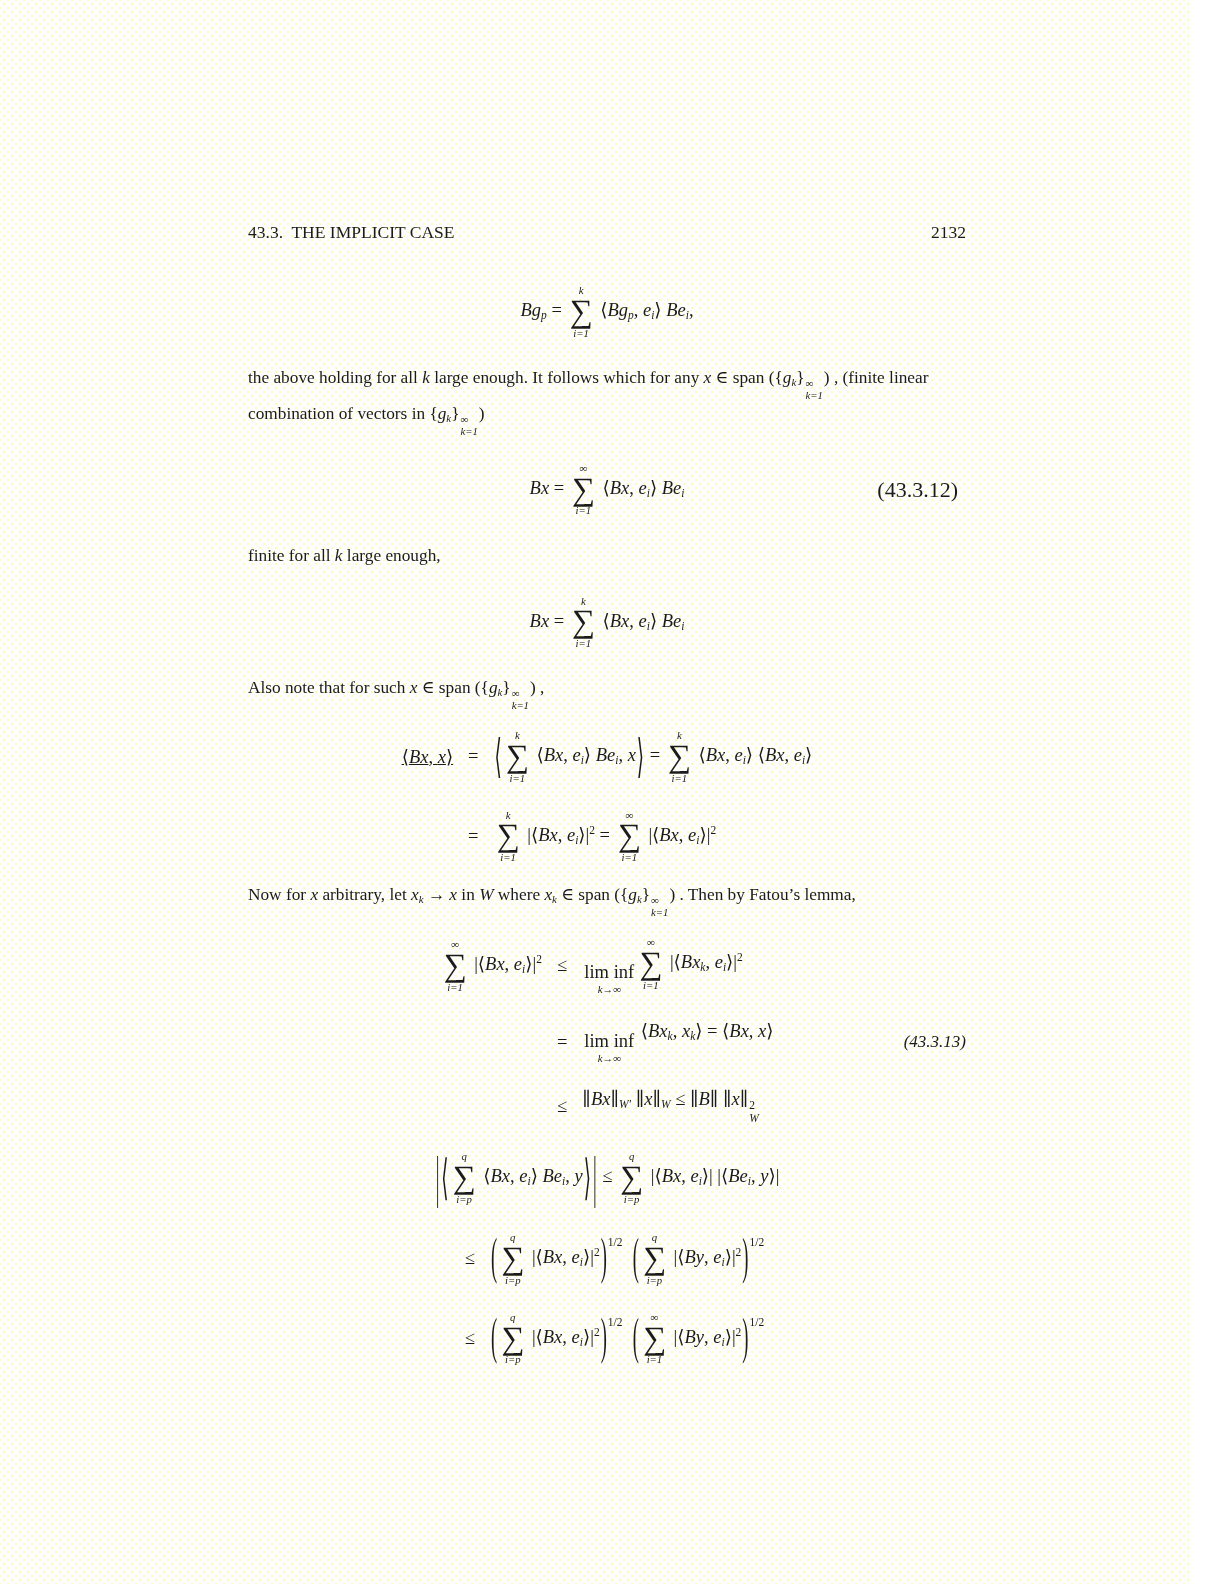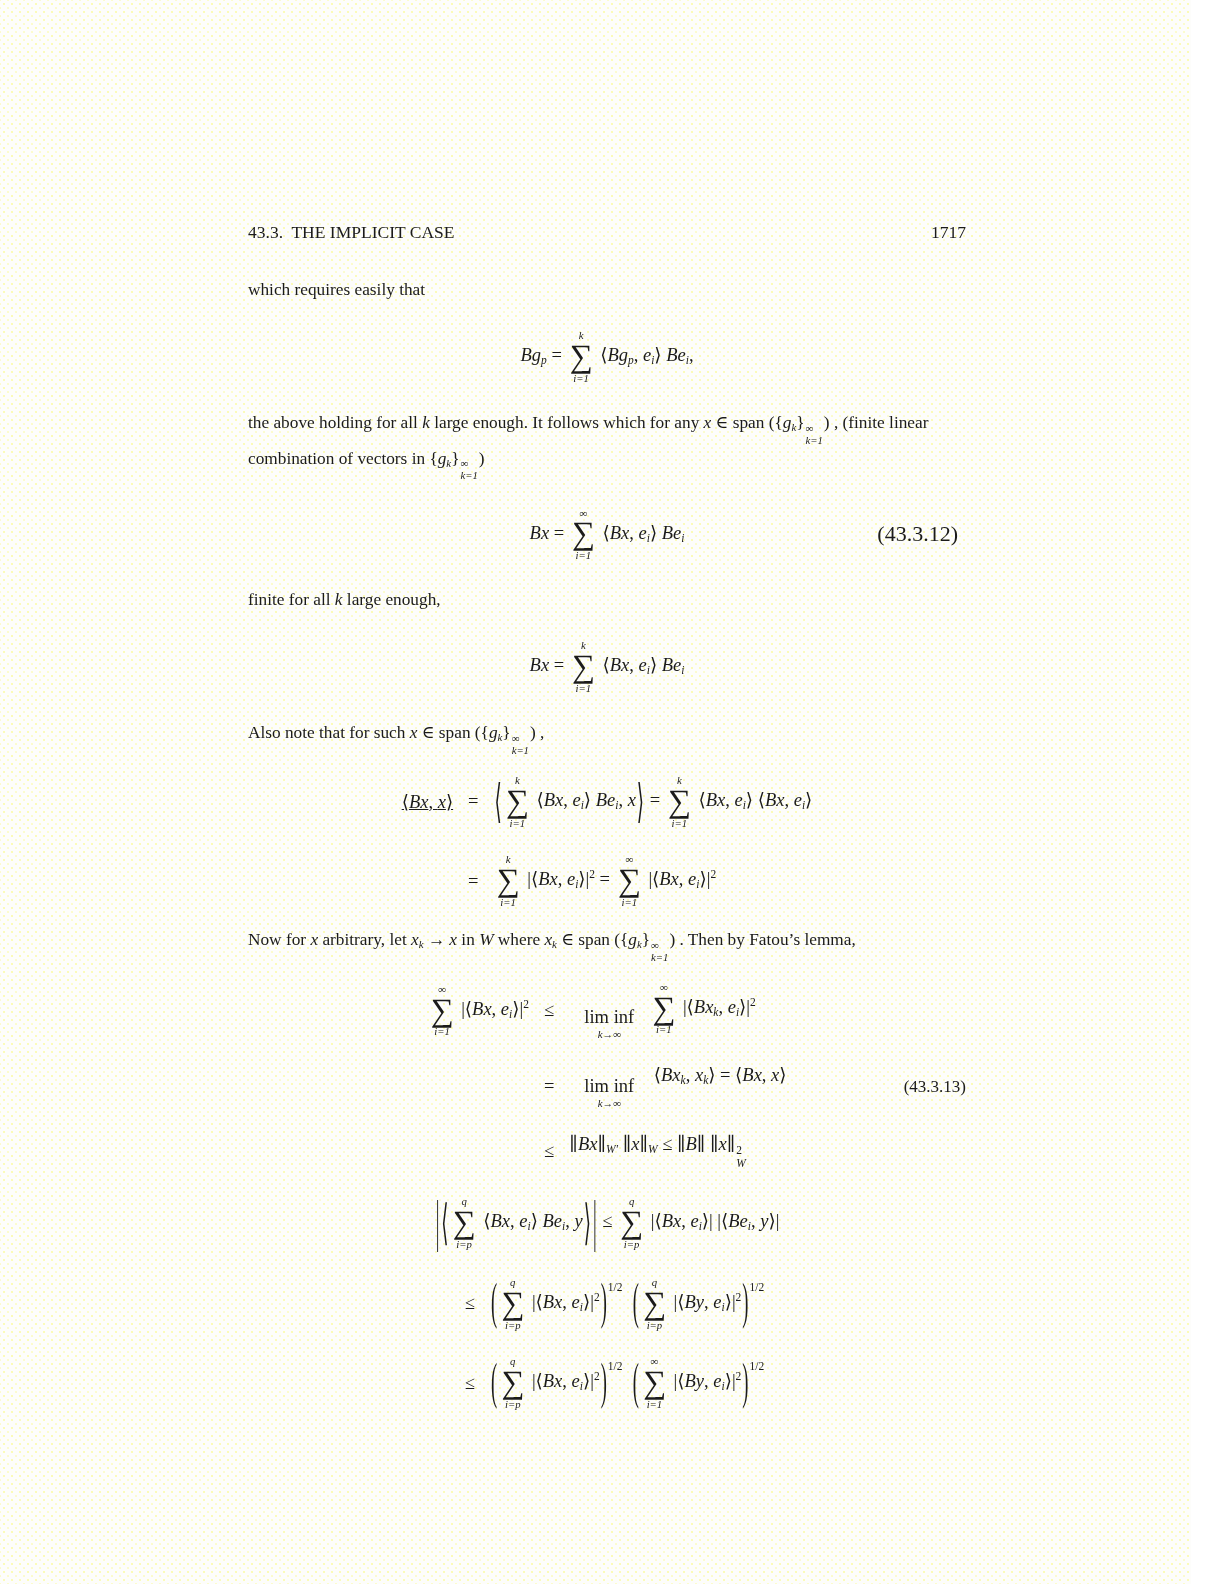--- a/index.html
+++ b/index.html
@@ -36,39 +36,38 @@
   .mt{white-space:pre-wrap;}
   .mi{font-style:italic;white-space:pre-wrap;}
   .msub{font-style:italic;font-size:0.62em;vertical-align:-0.3em;white-space:pre;}
   .msup{font-size:0.62em;vertical-align:0.6em;}
   .msup2{font-size:0.62em;vertical-align:1.5em;}
   .msum{display:inline-flex;flex-direction:column;align-items:center;
     vertical-align:middle;line-height:1;margin:0 3px;}
   .msum .mlim{font-size:0.58em;font-style:italic;line-height:1.2;}
   .msig{font-size:1.75em;line-height:0.92;}
   .mlimop{display:inline-flex;flex-direction:column;align-items:center;
-    vertical-align:-0.55em;line-height:1.15;margin:0 15px;}
+    vertical-align:-0.55em;line-height:1.15;margin:0 2px;}
   .mlimtop{white-space:pre;}
   .mlimbot{font-size:0.58em;font-style:italic;}
   .mss{display:inline-flex;flex-direction:column;align-items:flex-start;
     font-size:0.62em;line-height:1.12;vertical-align:-0.35em;margin:0 1px;}
   .mssb{font-style:italic;}
   .mbig{display:inline-block;transform-origin:50% 50%;vertical-align:middle;padding:0 1px;}
 </style>
 </head>
 <body>
 
 <div class="page">
   <div class="content">
     <div class="pagehead">
       <span>43.3.  THE IMPLICIT CASE</span>
-      <span>1717</span>
+      <span>2132</span>
     </div>
     <div>
-        <div class="para"><span class="mt">which requires easily that</span></div>
         <div class="eq">
           <span class="eqinner"><span class="mi">Bg</span><span class="msub">p</span><span class="mt"> = </span><span class="msum">
               <span class="mlim">k</span>
               <span class="msig">∑</span>
               <span class="mlim">i=1</span>
             </span><span class="mt"> ⟨</span><span class="mi">Bg</span><span class="msub">p</span><span class="mt">, </span><span class="mi">e</span><span class="msub">i</span><span class="mt">⟩ </span><span class="mi">Be</span><span class="msub">i</span><span class="mt">,</span></span>
         </div>
         <div class="para"><span class="mt">the above holding for all </span><span class="mi">k</span><span class="mt"> large enough. It follows which for any </span><span class="mi">x</span><span class="mt"> ∈ span </span><span class="mt">({</span><span class="mi">g</span><span class="msub">k</span><span class="mt">}</span><span class="mss">
             <span class="msst">∞</span>
             <span class="mssb">k=1</span>
@@ -136,21 +135,21 @@
             </span><span class="msum">
               <span class="mlim">∞</span>
               <span class="msig">∑</span>
               <span class="mlim">i=1</span>
             </span><span class="mt"> |⟨</span><span class="mi">Bx</span><span class="msub">k</span><span class="mt">, </span><span class="mi">e</span><span class="msub">i</span><span class="mt">⟩|</span><span class="msup">2</span></span>
           <span class="cm" style="grid-row: 2;">=</span>
           <span class="cr" style="grid-row: 2;"><span class="mlimop">
               <span class="mlimtop">lim inf</span>
               <span class="mlimbot">k→∞</span>
             </span><span class="mt"> ⟨</span><span class="mi">Bx</span><span class="msub">k</span><span class="mt">, </span><span class="mi">x</span><span class="msub">k</span><span class="mt">⟩ = ⟨</span><span class="mi">Bx</span><span class="mt">, </span><span class="mi">x</span><span class="mt">⟩</span></span>
-          <span class="cnum" style="grid-row: 2;">(43.3.13)</span>
+          <span class="cnum" style="grid-row: 2; font-style: italic;">(43.3.13)</span>
           <span class="cm" style="grid-row: 3;">≤</span>
           <span class="cr" style="grid-row: 3;"><span class="mt">∥</span><span class="mi">Bx</span><span class="mt">∥</span><span class="msub">W′</span><span class="mt"> ∥</span><span class="mi">x</span><span class="mt">∥</span><span class="msub">W</span><span class="mt"> ≤ ∥</span><span class="mi">B</span><span class="mt">∥ ∥</span><span class="mi">x</span><span class="mt">∥</span><span class="mss">
               <span class="msst">2</span>
               <span class="mssb">W</span>
             </span></span>
         </div>
         <div class="eq">
           <span class="eqinner"><span class="mbig" style="transform: scaleY(3.1);">|</span><span class="mbig" style="transform: scaleY(2.6);">⟨</span><span class="msum">
               <span class="mlim">q</span>
               <span class="msig">∑</span>

